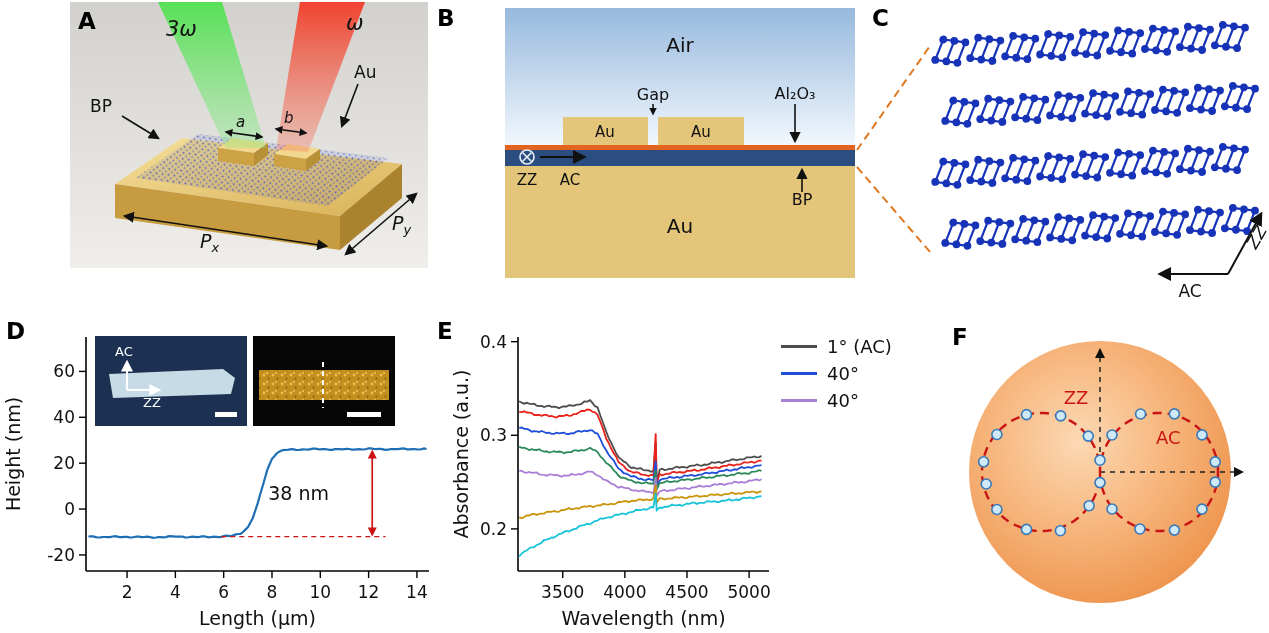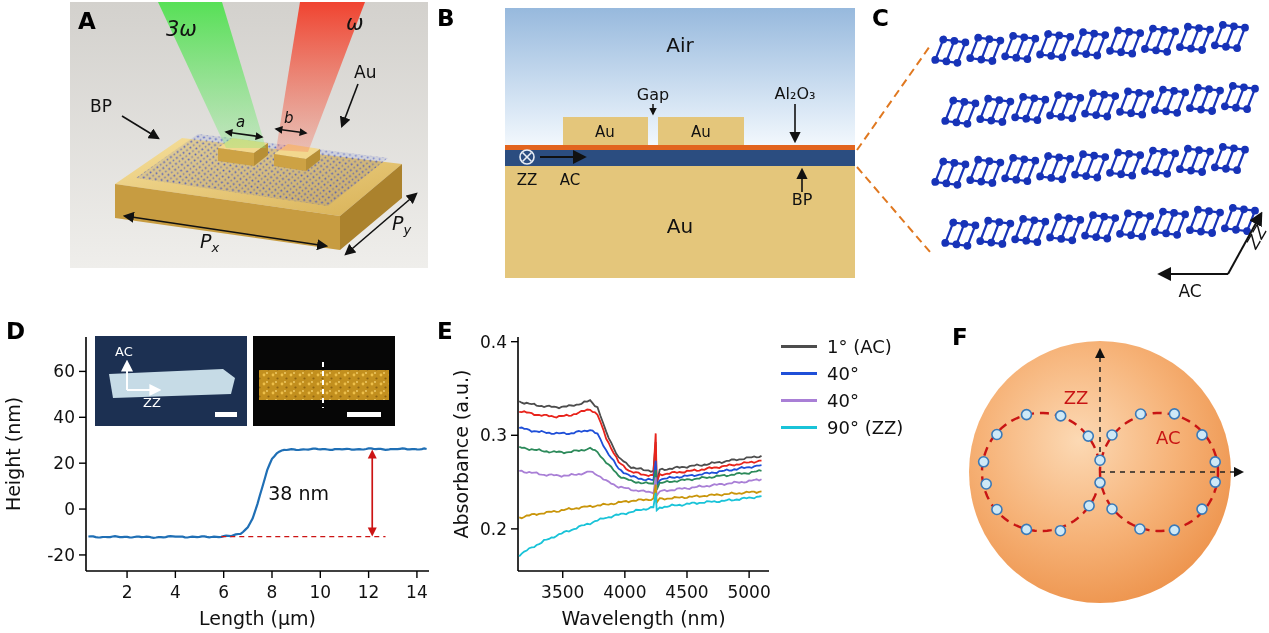--- a/index.html
+++ b/index.html
@@ -301,24 +301,20 @@
         <span class="legend-label">1° (AC)</span>
       </div>
       <div class="legend-item">
         <span class="legend-swatch" style="border-top-color: rgb(31, 79, 216);"></span>
         <span class="legend-label">40°</span>
       </div>
       <div class="legend-item">
         <span class="legend-swatch" style="border-top-color: rgb(169, 127, 214);"></span>
         <span class="legend-label">40°</span>
       </div>
-      <div class="legend-item">
-        <span class="legend-swatch" style="border-top-color: rgb(25, 195, 216);"></span>
-        <span class="legend-label">90° (ZZ)</span>
-      </div>
     </div>
 
   <svg class="abs" style="left:948px;top:322px" width="321" height="308" viewBox="0 0 321 308">
     <circle cx="152" cy="150" r="131" fill="url(#gSphere)"></circle>
     <g stroke="#222" stroke-width="1.5" stroke-dasharray="5 5" fill="none">
       <line x1="152" y1="150" x2="152" y2="28" marker-end="url(#mB)"></line>
       <line x1="152" y1="150" x2="294" y2="150" marker-end="url(#mB)"></line>
     </g>
     <g id="f-plot">
         <path d="M270.0,150.0L269.9,145.9L269.4,141.8L268.7,137.7L267.7,133.7L266.4,129.8L264.9,126.0L263.1,122.3L261.0,118.7L258.7,115.3L256.2,112.1L253.4,109.0L250.5,106.2L247.3,103.5L244.0,101.1L240.5,98.9L236.9,97.0L233.1,95.3L229.2,93.9L225.3,92.8L221.2,91.9L217.2,91.3L213.1,91.0L208.9,91.0L204.8,91.3L200.8,91.9L196.7,92.8L192.8,93.9L188.9,95.3L185.1,97.0L181.5,98.9L178.0,101.1L174.7,103.5L171.5,106.2L168.6,109.0L165.8,112.1L163.3,115.3L161.0,118.7L158.9,122.3L157.1,126.0L155.6,129.8L154.3,133.7L153.3,137.7L152.6,141.8L152.1,145.9L152.0,150.0L151.9,145.9L151.4,141.8L150.7,137.7L149.7,133.7L148.4,129.8L146.9,126.0L145.1,122.3L143.0,118.7L140.7,115.3L138.2,112.1L135.4,109.0L132.5,106.2L129.3,103.5L126.0,101.1L122.5,98.9L118.9,97.0L115.1,95.3L111.2,93.9L107.3,92.8L103.2,91.9L99.2,91.3L95.1,91.0L90.9,91.0L86.8,91.3L82.8,91.9L78.7,92.8L74.8,93.9L70.9,95.3L67.1,97.0L63.5,98.9L60.0,101.1L56.7,103.5L53.5,106.2L50.6,109.0L47.8,112.1L45.3,115.3L43.0,118.7L40.9,122.3L39.1,126.0L37.6,129.8L36.3,133.7L35.3,137.7L34.6,141.8L34.1,145.9L34.0,150.0L34.1,154.1L34.6,158.2L35.3,162.3L36.3,166.3L37.6,170.2L39.1,174.0L40.9,177.7L43.0,181.3L45.3,184.7L47.8,187.9L50.6,191.0L53.5,193.8L56.7,196.5L60.0,198.9L63.5,201.1L67.1,203.0L70.9,204.7L74.8,206.1L78.7,207.2L82.8,208.1L86.8,208.7L90.9,209.0L95.1,209.0L99.2,208.7L103.2,208.1L107.3,207.2L111.2,206.1L115.1,204.7L118.9,203.0L122.5,201.1L126.0,198.9L129.3,196.5L132.5,193.8L135.4,191.0L138.2,187.9L140.7,184.7L143.0,181.3L145.1,177.7L146.9,174.0L148.4,170.2L149.7,166.3L150.7,162.3L151.4,158.2L151.9,154.1L152.0,150.0L152.1,154.1L152.6,158.2L153.3,162.3L154.3,166.3L155.6,170.2L157.1,174.0L158.9,177.7L161.0,181.3L163.3,184.7L165.8,187.9L168.6,191.0L171.5,193.8L174.7,196.5L178.0,198.9L181.5,201.1L185.1,203.0L188.9,204.7L192.8,206.1L196.7,207.2L200.8,208.1L204.8,208.7L208.9,209.0L213.1,209.0L217.2,208.7L221.2,208.1L225.3,207.2L229.2,206.1L233.1,204.7L236.9,203.0L240.5,201.1L244.0,198.9L247.3,196.5L250.5,193.8L253.4,191.0L256.2,187.9L258.7,184.7L261.0,181.3L263.1,177.7L264.9,174.0L266.4,170.2L267.7,166.3L268.7,162.3L269.4,158.2L269.9,154.1L270.0,150.0Z" fill="none" stroke="#c81414" stroke-width="2.4" stroke-dasharray="9 6"></path>

